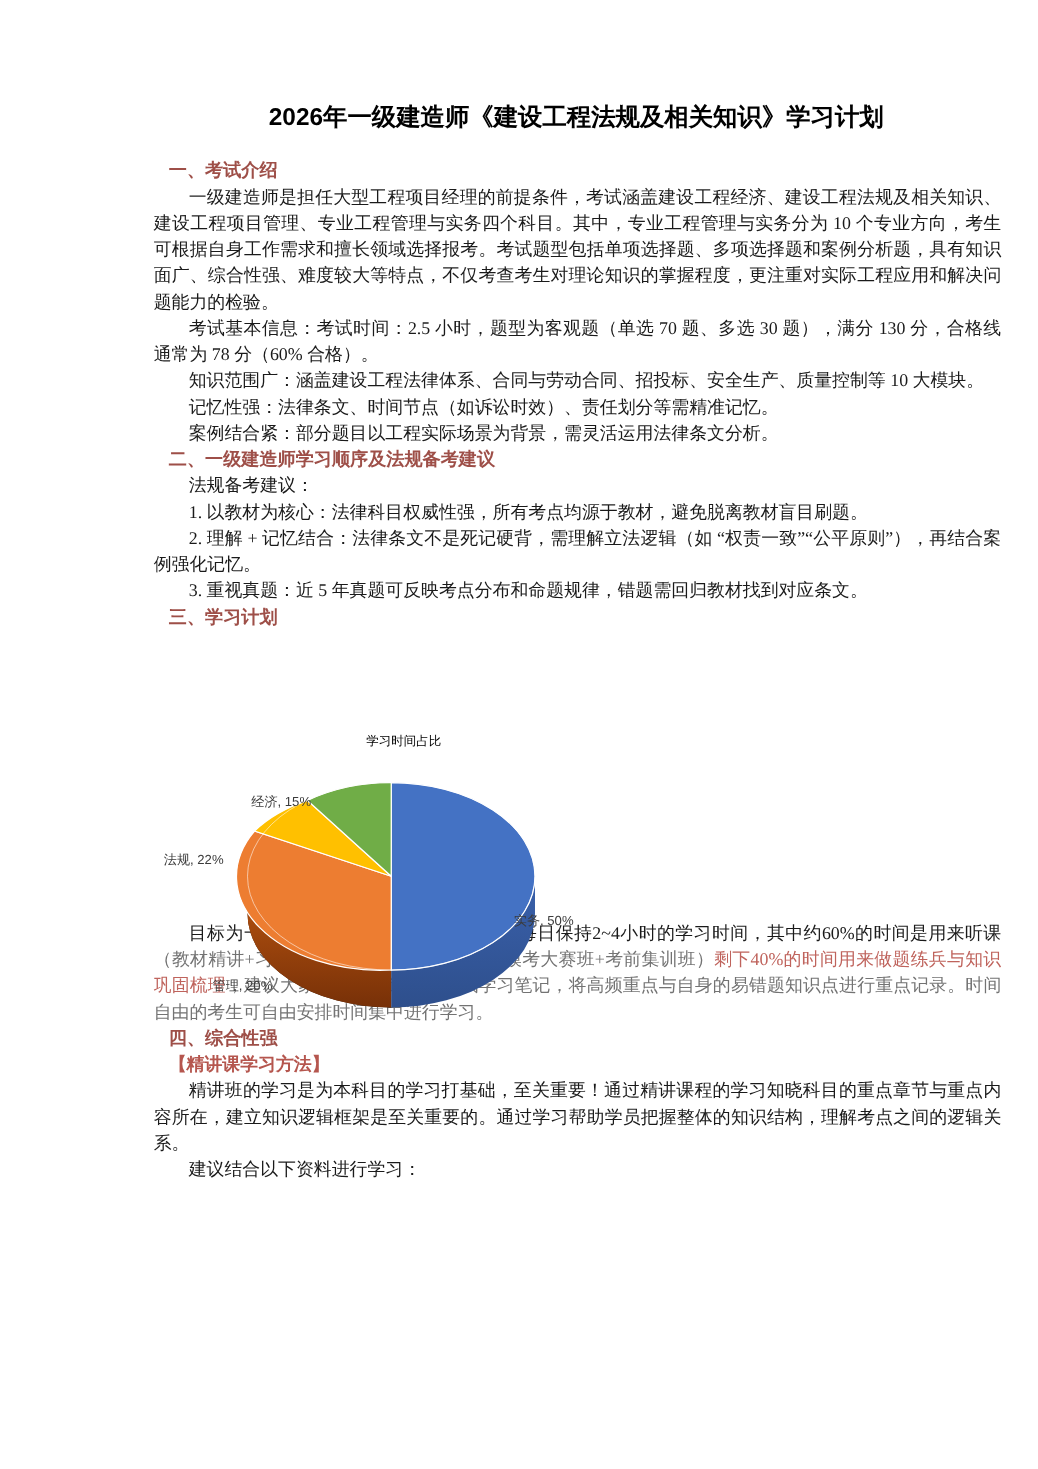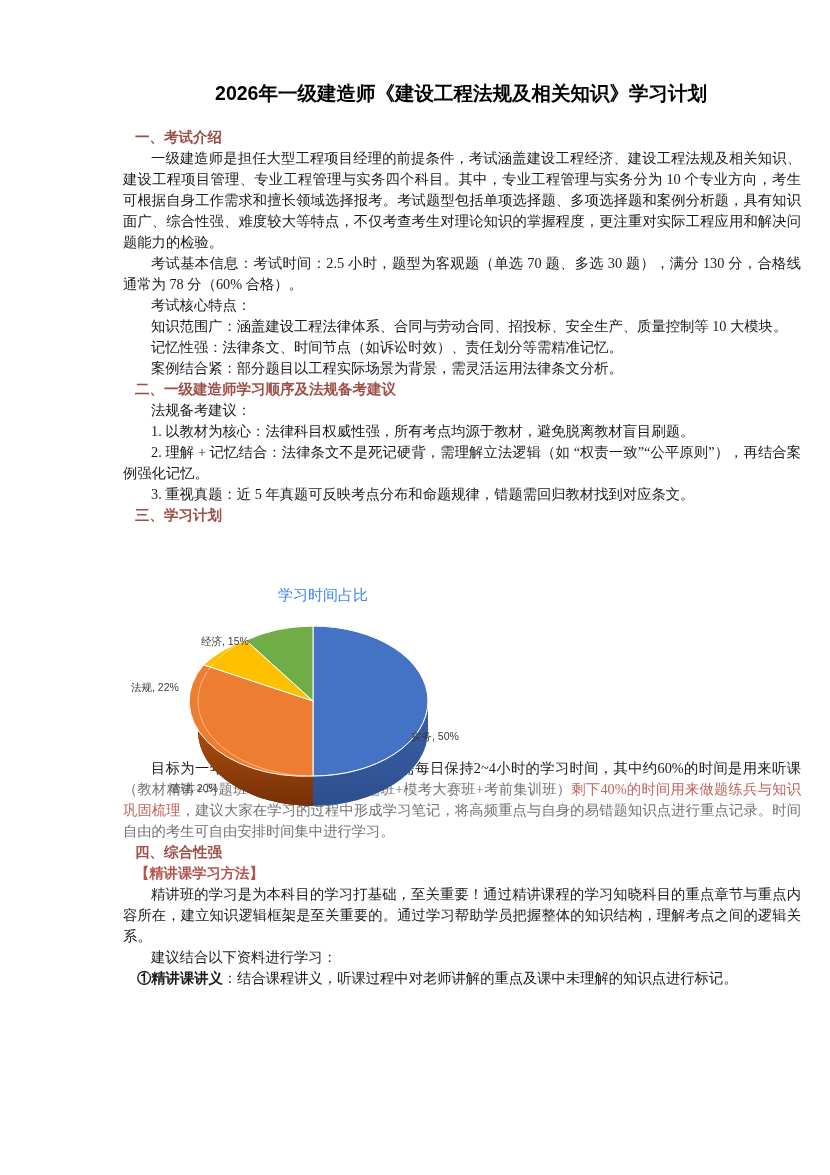--- a/index.html
+++ b/index.html
@@ -57,21 +57,21 @@
 
   
   .chart-block {
     position:absolute; left:77px; top:586px;
     width:678px; height:232px;
   }
   .chart-title {
     position:absolute; left:0; top:0; width:400px;
     text-align:center;
     font-family:"Liberation Sans","DejaVu Sans",sans-serif;
-    font-size:15px; color:#3b82f6;
+    font-size:10px; color:#000000;
   }
   .chart-svg { position:absolute; left:0; top:18px; }
   .lbl {
     position:absolute;
     font-family:"Liberation Sans","DejaVu Sans",sans-serif;
     font-size:10.5px;
     color:#3b3b3b;
     white-space:nowrap;
   }
   .lbl-shiwu  { left:288px; top:144px; }
@@ -84,42 +84,40 @@
 
 <div class="page">
 
   <div class="doc-title">2026年一级建造师《建设工程法规及相关知识》学习计划</div>
 
   <div class="flow">
 
     <div class="sec-head">一、考试介绍</div>
     <p class="body ind">一级建造师是担任大型工程项目经理的前提条件，考试涵盖建设工程经济、建设工程法规及相关知识、建设工程项目管理、专业工程管理与实务四个科目。其中，专业工程管理与实务分为 10 个专业方向，考生可根据自身工作需求和擅长领域选择报考。考试题型包括单项选择题、多项选择题和案例分析题，具有知识面广、综合性强、难度较大等特点，不仅考查考生对理论知识的掌握程度，更注重对实际工程应用和解决问题能力的检验。</p>
     <p class="body ind">考试基本信息：考试时间：2.5 小时，题型为客观题（单选 70 题、多选 30 题），满分 130 分，合格线通常为 78 分（60% 合格）。</p>
-    <p class="body ind">考试核心特点：</p>
     <p class="body ind">知识范围广：涵盖建设工程法律体系、合同与劳动合同、招投标、安全生产、质量控制等 10 大模块。</p>
     <p class="body ind">记忆性强：法律条文、时间节点（如诉讼时效）、责任划分等需精准记忆。</p>
     <p class="body ind">案例结合紧：部分题目以工程实际场景为背景，需灵活运用法律条文分析。</p>
 
     <div class="sec-head">二、一级建造师学习顺序及法规备考建议</div>
     <p class="body ind">法规备考建议：</p>
     <p class="body ind">1. 以教材为核心：法律科目权威性强，所有考点均源于教材，避免脱离教材盲目刷题。</p>
     <p class="body ind">2. 理解 + 记忆结合：法律条文不是死记硬背，需理解立法逻辑（如 “权责一致”“公平原则”），再结合案例强化记忆。</p>
     <p class="body ind">3. 重视真题：近 5 年真题可反映考点分布和命题规律，错题需回归教材找到对应条文。</p>
 
     <div class="sec-head">三、学习计划</div>
 
     <div style="height:232px"></div>
 
     <p class="body ind red-para"><span>目标为一年过4科的学员，自1月开始，需每日保持2~4小时的学习时间，其中约60%的时间是用来听课</span><span class="blk">（教材精讲+习题班+案例专项+模考金题班+模考大赛班+考前集训班）</span><span class="red-strong">剩下40%的时间用来做题练兵与知识巩固梳理</span><span class="blk">，建议大家在学习的过程中形成学习笔记，将高频重点与自身的易错题知识点进行重点记录。时间自由的考生可自由安排时间集中进行学习。</span></p>
 
     <div class="sec-head">四、综合性强</div>
     <div class="brack-head">【精讲课学习方法】</div>
     <p class="body ind">精讲班的学习是为本科目的学习打基础，至关重要！通过精讲课程的学习知晓科目的重点章节与重点内容所在，建立知识逻辑框架是至关重要的。通过学习帮助学员把握整体的知识结构，理解考点之间的逻辑关系。</p>
     <p class="body ind">建议结合以下资料进行学习：</p>
-    <p class="body ind-s"><b>①精讲课讲义</b><span>：结合课程讲义，听课过程中对老师讲解的重点及课中未理解的知识点进行标记。</span></p>
   </div>
 
   <div class="chart-block">
 
     <div class="chart-title">学习时间占比</div>
 
     <svg class="chart-svg" width="420" height="214" viewBox="0 0 420 214">
       <defs>
         <linearGradient id="gBlueSide" x1="0" y1="0" x2="0" y2="1">
           <stop offset="0" stop-color="#3A61AC"></stop>

